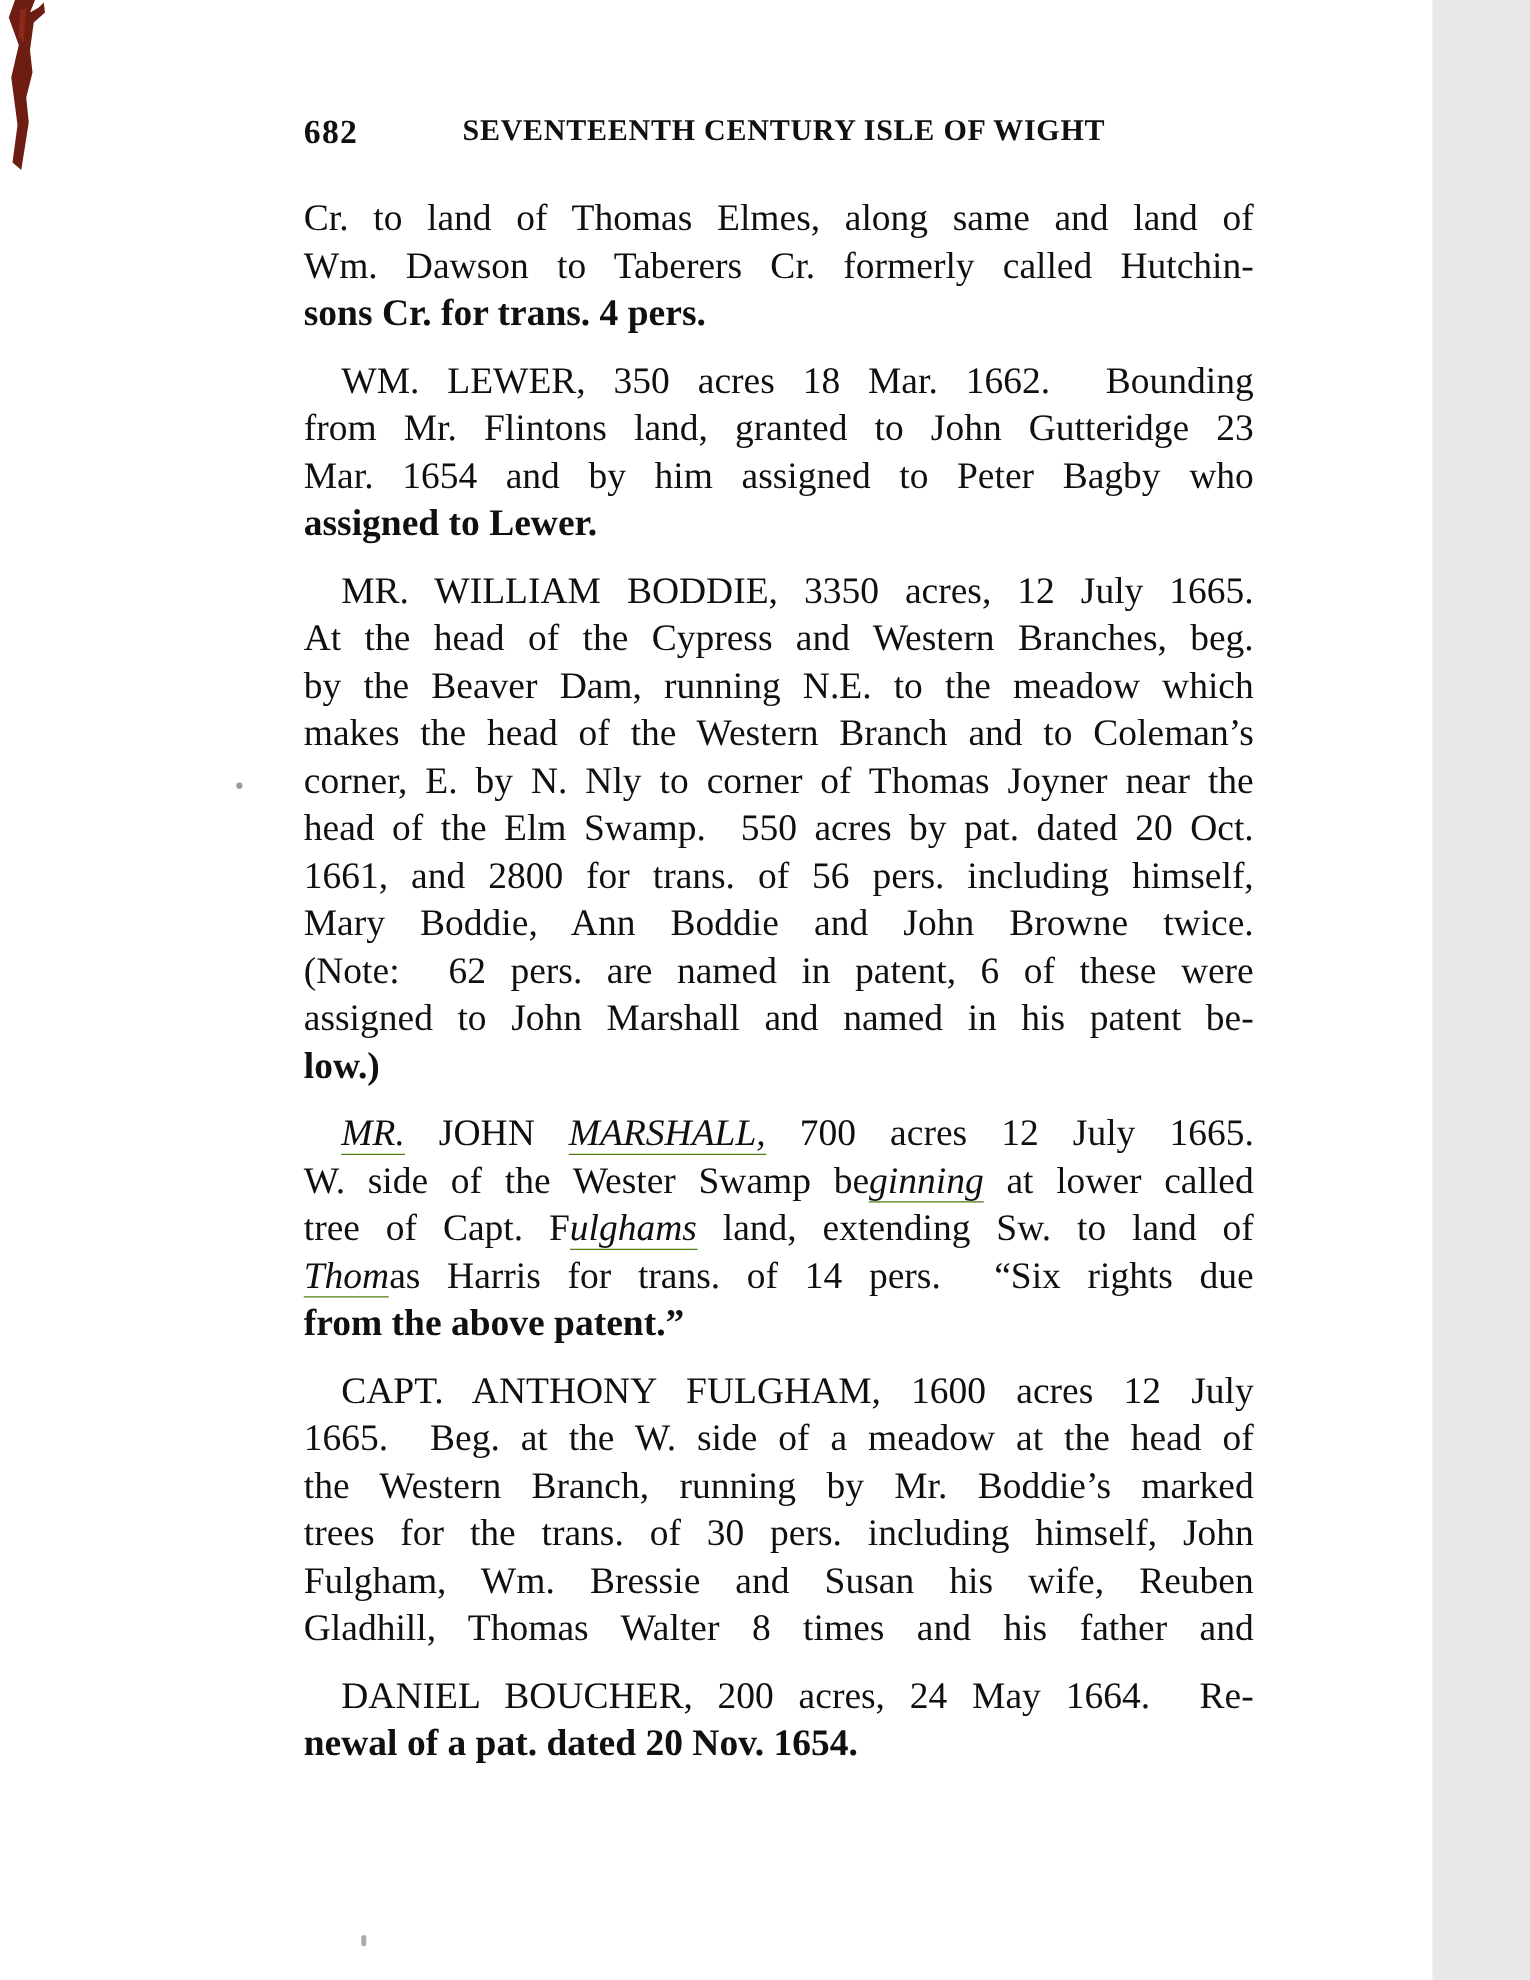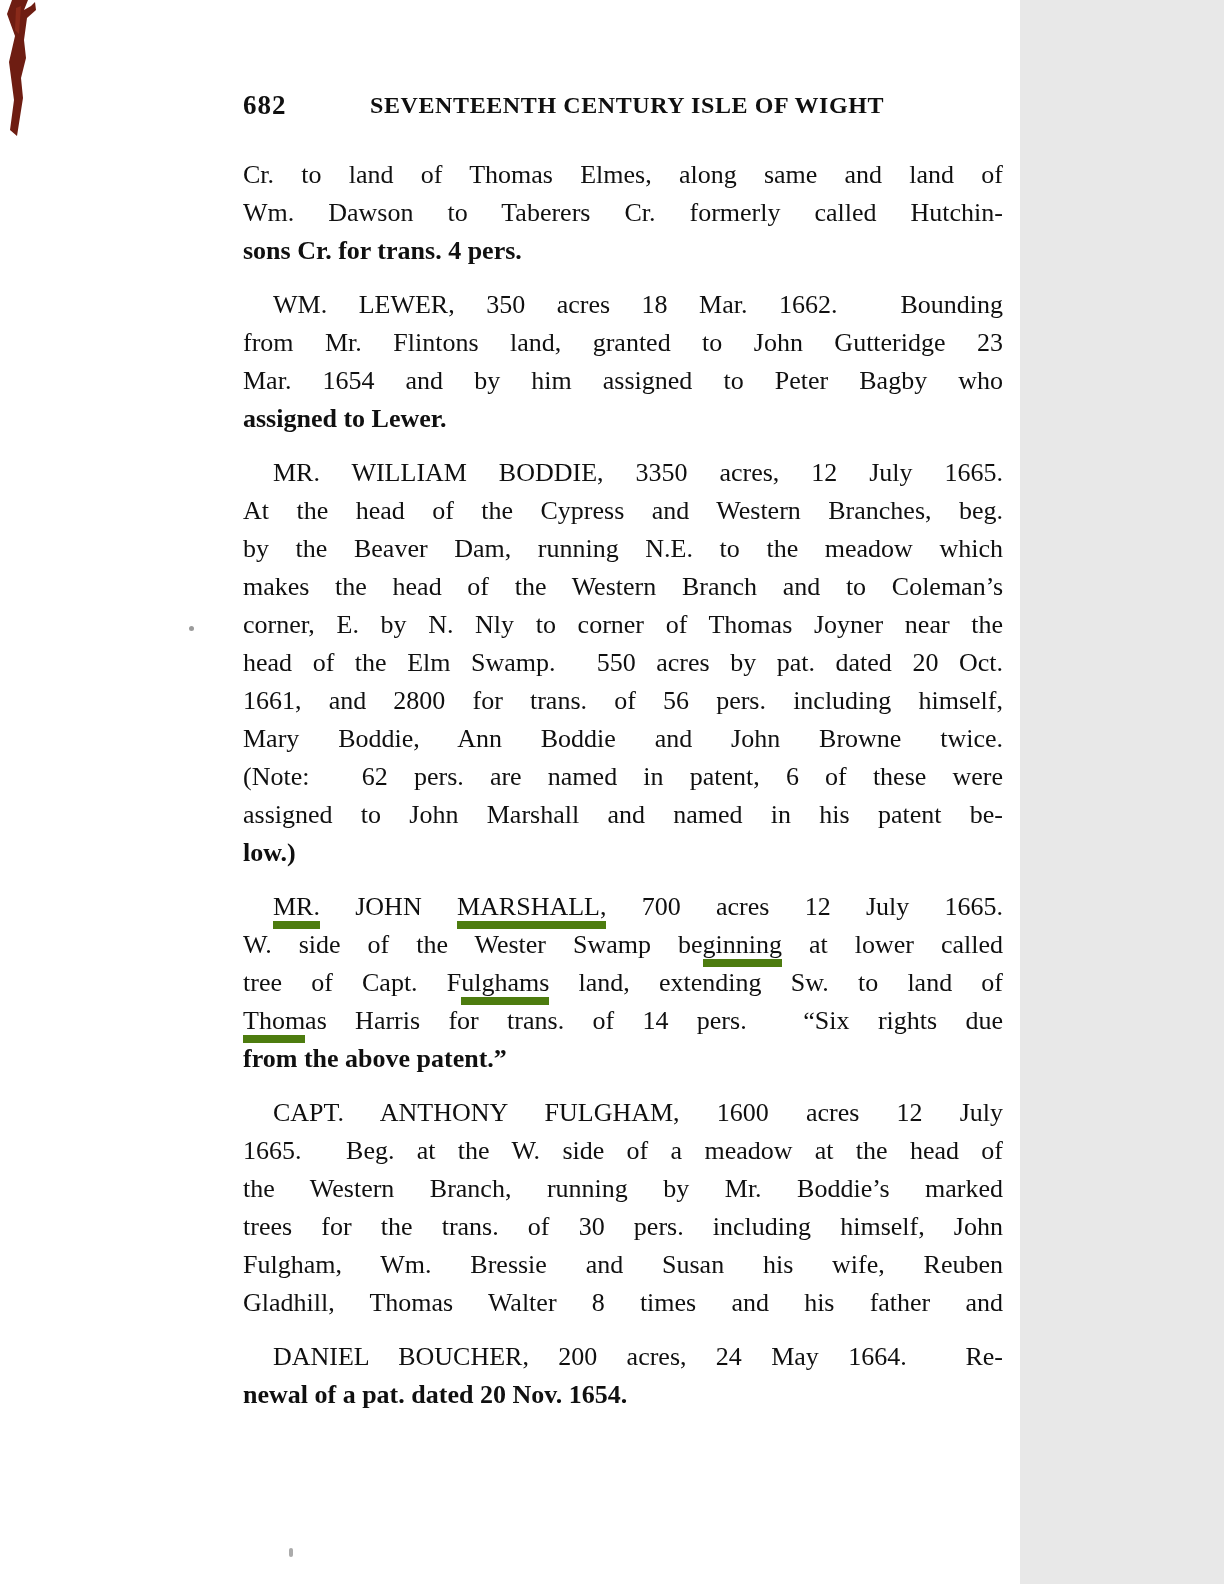--- a/index.html
+++ b/index.html
@@ -1,18 +1,18 @@
 <!DOCTYPE html>
 <html><head>
 <meta charset="utf-8">
 <style>
   html, body { margin: 0; padding: 0; background: #e8e8e8; }
   #scan-page {
     position: relative;
-    width: 1020px;
+    width: 1146px;
     height: 1584px;
     background: #ffffff;
     overflow: hidden;
     font-family: "Liberation Serif", "DejaVu Serif", serif;
     color: #101010;
   }
   
   #page-header {
     position: absolute;
     top: 90px;
@@ -35,38 +35,38 @@
     letter-spacing: 0.6px;
     white-space: nowrap;
     text-align: center;
   }
   
   #text-block {
     position: absolute;
     left: 243px;
     top: 156px;
     width: 760px;
-    font-size: 26px;
+    font-size: 30px;
     line-height: 38px;
   }
   .para { margin: 0 0 16px 0; }
   .para:last-child { margin-bottom: 0; }
   .line {
     text-align: justify;
     text-align-last: justify;
     white-space: normal;
   }
   .line.last {
     text-align: left;
     text-align-last: left;
     font-weight: bold;
   }
   .para.indent .line:first-child { text-indent: 30px; }
   
-  .u { border-bottom: 8px solid #4d7c0f; }
+  .u { border-bottom: 1px solid #4d7c0f; font-style: italic; }
   
   #ink-mark {
     position: absolute;
     left: 2px; top: 0;
     width: 36px; height: 138px;
   }
   .speck {
     position: absolute;
     background: #9b9b9b;
     border-radius: 50%;

